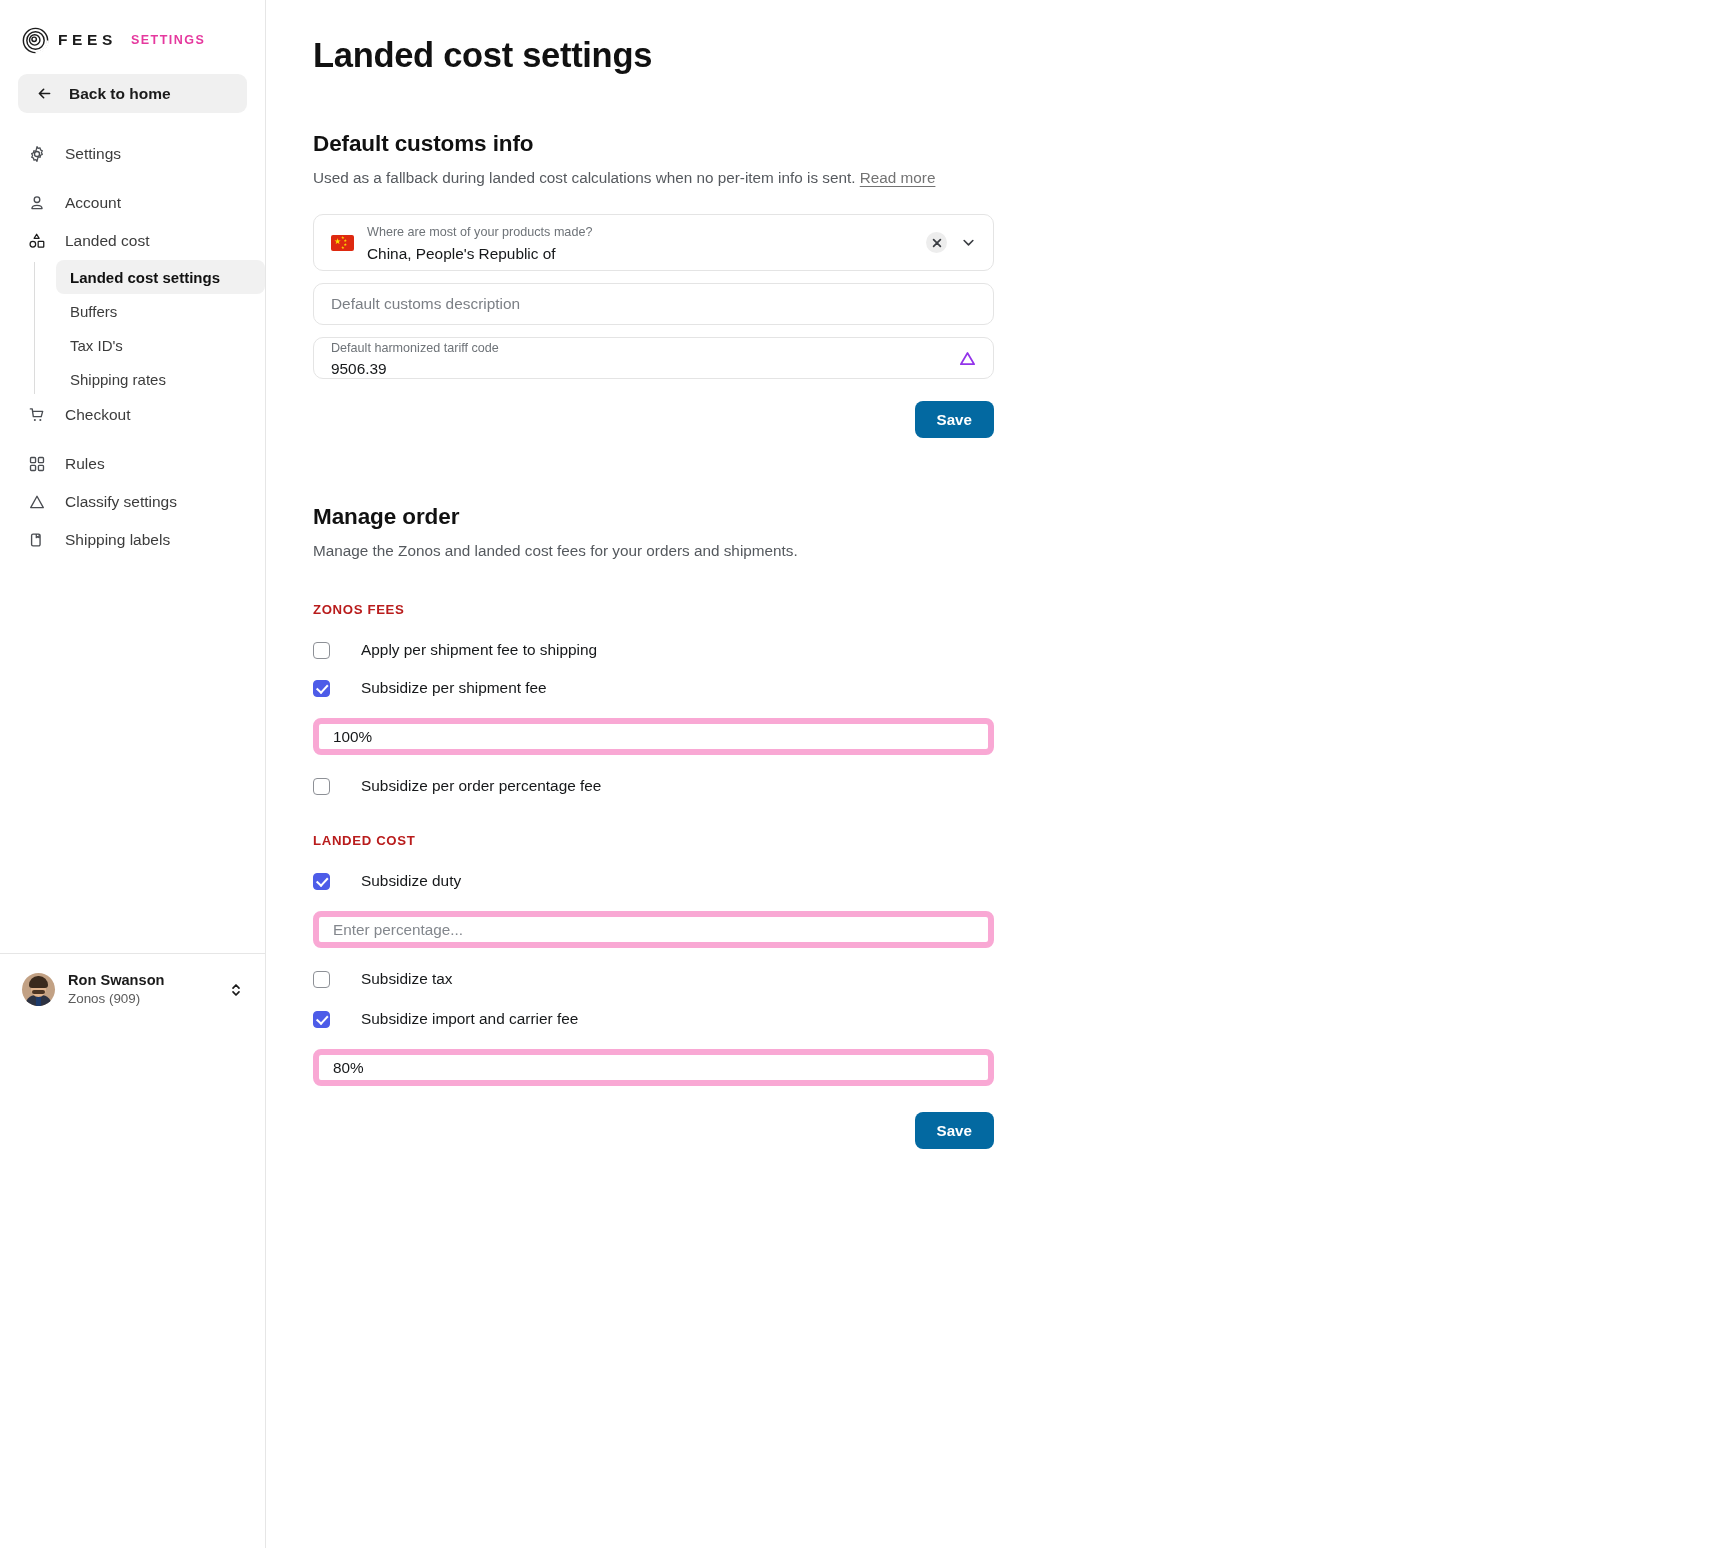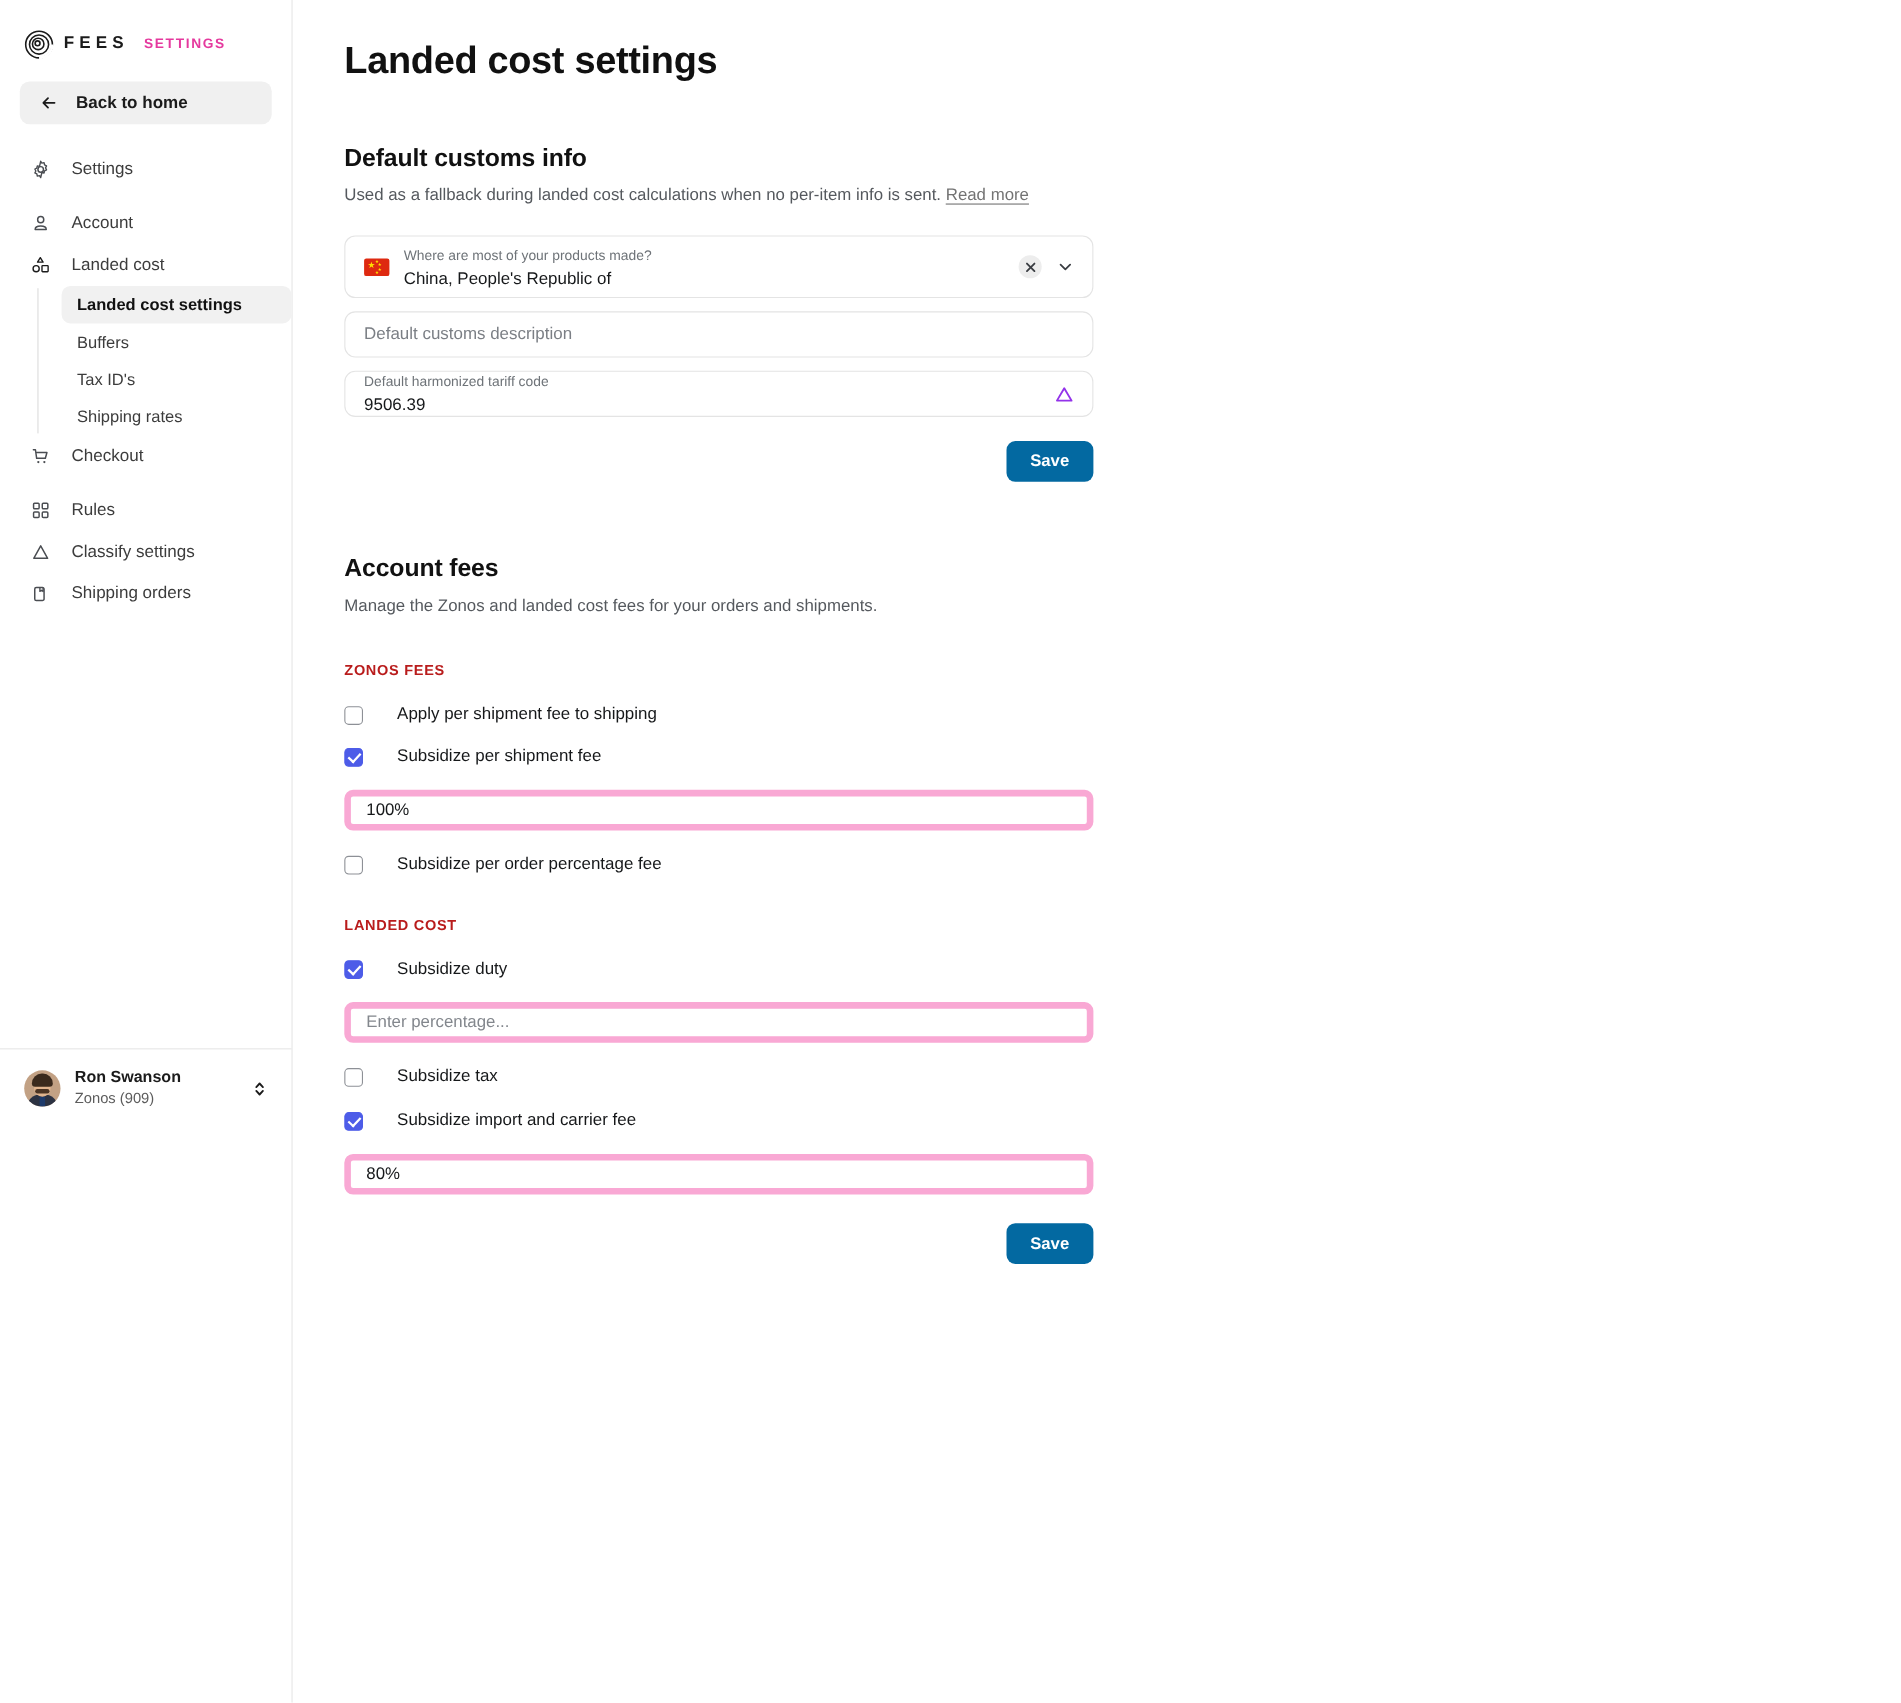--- a/index.html
+++ b/index.html
@@ -381,21 +381,21 @@
           <path d="M10 3.6 L17 16.2 H3 Z" fill="none" stroke="#4a4d52" stroke-width="1.5" stroke-linejoin="round"></path>
         </svg>
         <span>Classify settings</span>
       </div>
 
       <div class="nav-item">
         <svg class="ico" viewBox="0 0 20 20">
           <path d="M5.6 3.4h6.2a1.6 1.6 0 0 1 1.6 1.6v10a1.6 1.6 0 0 1-1.6 1.6H5.6A1.6 1.6 0 0 1 4 15V5a1.6 1.6 0 0 1 1.6-1.6z" fill="none" stroke="#4a4d52" stroke-width="1.5"></path>
           <path d="M9.2 3.4v4l1.6-1.2 1.6 1.2v-4" fill="none" stroke="#4a4d52" stroke-width="1.4" stroke-linejoin="round"></path>
         </svg>
-        <span>Shipping orders</span>
+        <span>Shipping labels</span>
       </div>
     </nav>
 
     <div class="user-box">
       <div class="avatar">
         <div class="body"></div>
           <div class="tie"></div>
         <div class="face"></div>
           <div class="hair"></div>
           <div class="stache"></div>
@@ -462,21 +462,21 @@
           </svg>
         </div>
       </div>
 
       <div class="btn-row">
         <button class="btn-save">Save</button>
       </div>
     </section>
 
     <section style="margin-top:66px">
-      <h2 class="section-title">Account fees</h2>
+      <h2 class="section-title">Manage order</h2>
       <p class="section-sub">Manage the Zonos and landed cost fees for your orders and shipments.</p>
 
       <div style="margin-top:42px" class="group-label">ZONOS FEES</div>
 
       <div class="check-row" style="margin-top:24px">
         <span class="cbox"></span>
         <span class="check-label">Apply per shipment fee to shipping</span>
       </div>
 
       <div class="check-row" style="margin-top:20px">

